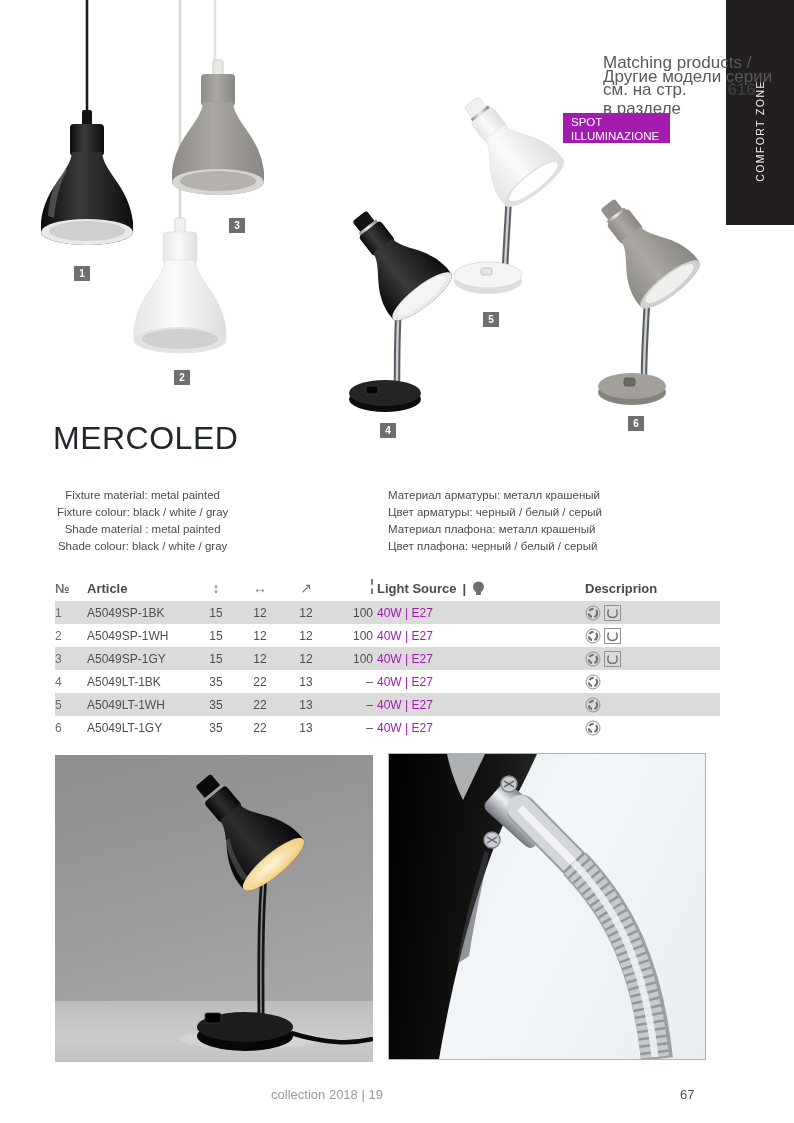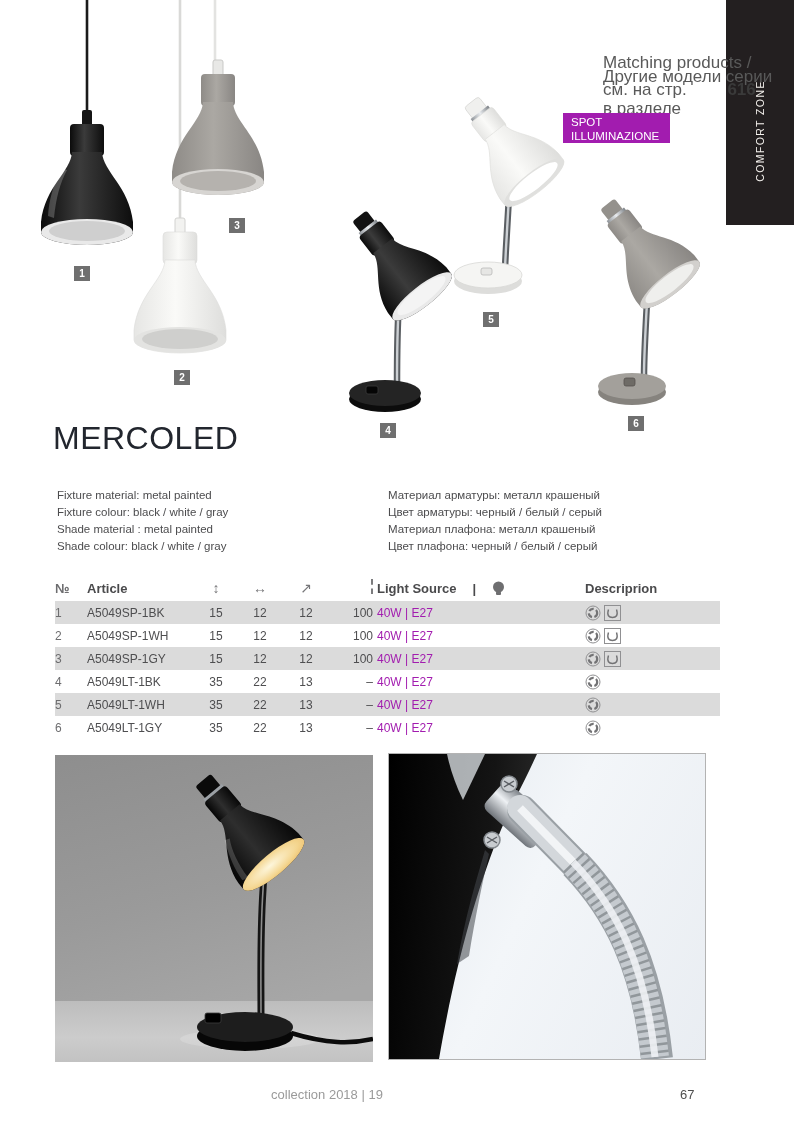--- a/index.html
+++ b/index.html
@@ -21,35 +21,35 @@
   
   .lamps-svg{position:absolute;left:0;top:0;}
 
   
   .item-badge{position:absolute;width:16px;height:15px;background:#6f6f6f;color:#ffffff;
         font-size:10px;font-weight:bold;text-align:center;line-height:15px;}
 
   
   .title{position:absolute;left:53px;top:414px;font-size:32px;line-height:48px;color:#22262e;letter-spacing:.5px;}
   .specs{position:absolute;top:487px;font-size:11.5px;line-height:17px;color:#4c4c4e;}
-  .specs.en{left:57px;} .specs.ru{left:388px;}
+  .specs.en{left:57px;text-align:center;} .specs.ru{left:388px;}
 
   
   .tbl{position:absolute;left:55px;top:575px;width:665px;font-size:12px;color:#4e4e50;}
   .t-row{display:flex;align-items:center;height:23px;}
   .t-row.head{height:26px;font-size:13px;font-weight:bold;color:#4a4a4c;}
   .t-row.stripe{background:#dbdbdb;}
   .c-num{width:32px;color:#6d6d6f;}
   .c-article{width:108px;}
   .c-h{width:42px;text-align:center;}
   .c-w{width:46px;text-align:center;}
   .c-d{width:46px;text-align:center;}
   .c-susp{width:44px;text-align:right;}
   .c-light{width:212px;padding-left:4px;box-sizing:border-box;color:#a21caf;}
-  .t-row.head .c-light{display:flex;align-items:center;gap:16px;color:#4a4a4c;}
+  .t-row.head .c-light{display:flex;align-items:center;gap:6px;color:#4a4a4c;}
   .c-desc{flex:1;display:flex;align-items:center;gap:3px;}
   .dim-icon{color:#77777a;font-weight:normal;font-size:14px;}
   .susp-icon{display:inline-block;height:15px;width:0;border-left:2px dashed #7c7c7e;}
   .desc-ic{display:block;}
 
   
   .photo-left{position:absolute;left:55px;top:755px;width:318px;height:307px;
         background:linear-gradient(165deg,#8e8e8e 0%,#9a9a9a 45%,#a7a7a7 80%);}
   .photo-left .floor{position:absolute;left:0;bottom:0;width:100%;height:61px;
         background:linear-gradient(#bdbdbd,#cccccc 60%,#c2c2c2);}

